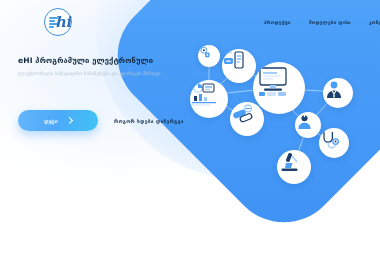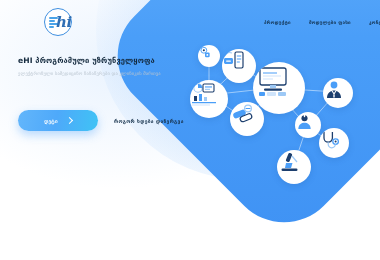--- a/index.html
+++ b/index.html
@@ -226,21 +226,21 @@
     </div>
 
     <nav class="nav">
       <span class="nav-item">პროდუქტი</span>
       <span class="nav-item">მოდულები ფასი</span>
       <span class="nav-item">კონტაქტი</span>
     </nav>
   </div>
 
   <div class="hero">
-    <h1>eHI პროგრამული უზრუნველყოფა</h1>
+    <h1>eHI პროგრამული ელექტრონული</h1>
     <p>ელექტრონული სამედიცინო ჩანაწერები და კლინიკის მართვა</p>
   </div>
 
   <div class="cta-row">
     <button class="cta-btn">
       <span class="label">დეტი</span>
       <span class="chev"></span>
     </button>
     <span class="cta-link">როგორ ხდება დანერგვა</span>
   </div>

